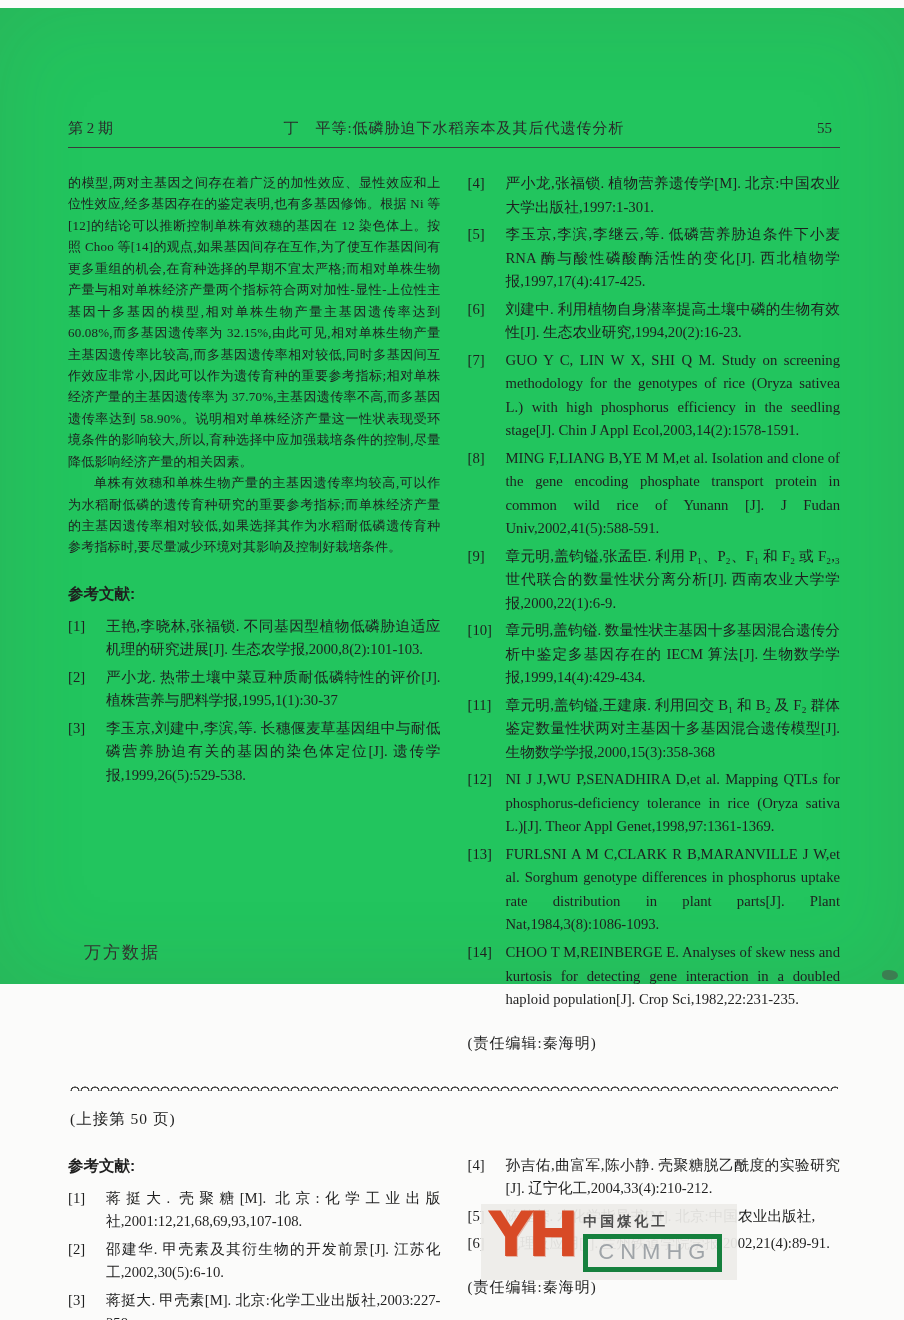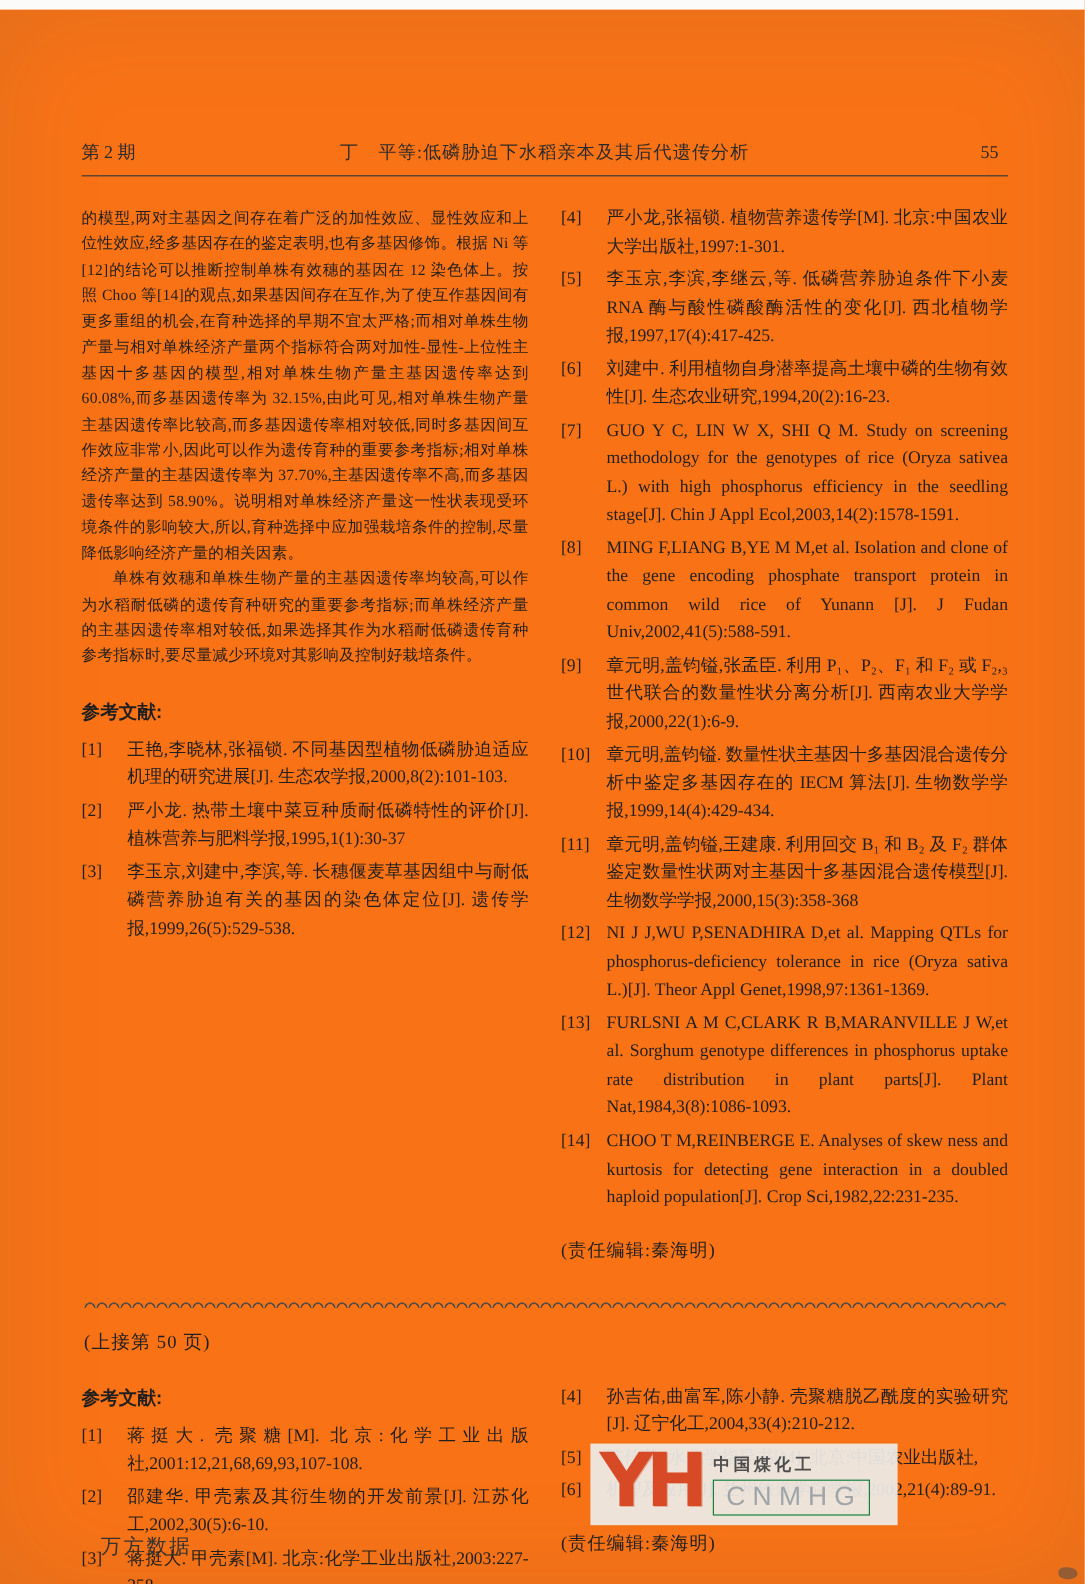--- a/index.html
+++ b/index.html
@@ -5,23 +5,23 @@
   * { box-sizing: border-box; }
   html, body { margin: 0; padding: 0; }
   body {
     width: 904px; height: 1320px;
     background: #fbfbfa;
     font-family: "Liberation Serif", "DejaVu Serif", serif;
     overflow: hidden;
   }
   .page {
     position: relative;
-    width: 904px; height: 1312px;
+    width: 904px; height: 976px;
     margin-top: 8px;
-    background: #f97316;
+    background: #22c55e;
     box-shadow: inset 0 0 90px rgba(90,85,70,0.14);
     padding: 84px 64px 0 68px;
     color: #1f1f1f;
   }
   
   .header {
     display: flex; align-items: baseline;
     border-bottom: 1.5px solid #3b3b3b;
     padding-bottom: 9px;
     font-size: 15px;
@@ -76,21 +76,21 @@
     background-image: radial-gradient(circle at 5px 8px, rgba(0,0,0,0) 3.1px, #4a4a48 3.3px, #4a4a48 4.3px, rgba(0,0,0,0) 4.8px);
     background-size: 10px 8px;
     background-repeat: repeat-x;
   }
 
   .continuation { font-size: 15.5px; margin: 10px 0 20px 2px; letter-spacing: 1px; }
 
   
   .watermark {
     position: absolute;
-    left: 24px; top: 50px;
+    left: 13px; top: 50px;
     width: 256px;
     padding: 6px 8px 8px 8px;
     background: rgba(237,236,232,0.93);
     display: flex;
     gap: 10px;
     align-items: flex-start;
     z-index: 5;
   }
   .wm-logo {
     font-family: "DejaVu Sans", sans-serif;
@@ -102,21 +102,21 @@
     text-shadow: 1px 1px 0 rgba(216,74,38,0.35);
   }
   .wm-right { display: flex; flex-direction: column; gap: 3px; padding-top: 3px; }
   .wm-name {
     font-family: "Liberation Sans", sans-serif;
     font-size: 14px; color: #4d4d4d; font-weight: bold; letter-spacing: 3px;
   }
   .wm-sub {
     font-family: "Liberation Sans", sans-serif;
     font-size: 22px; color: #9fa4a8; letter-spacing: 6px;
-    border: 1px solid #15803d;
+    border: 5px solid #15803d;
     padding: 0 6px 2px 10px;
   }
 
   .footer-brand {
     position: absolute;
     left: 84px; bottom: 20px;
     font-family: "Liberation Sans", "DejaVu Sans", sans-serif;
     font-size: 17px;
     font-weight: normal;
     color: #333330;

